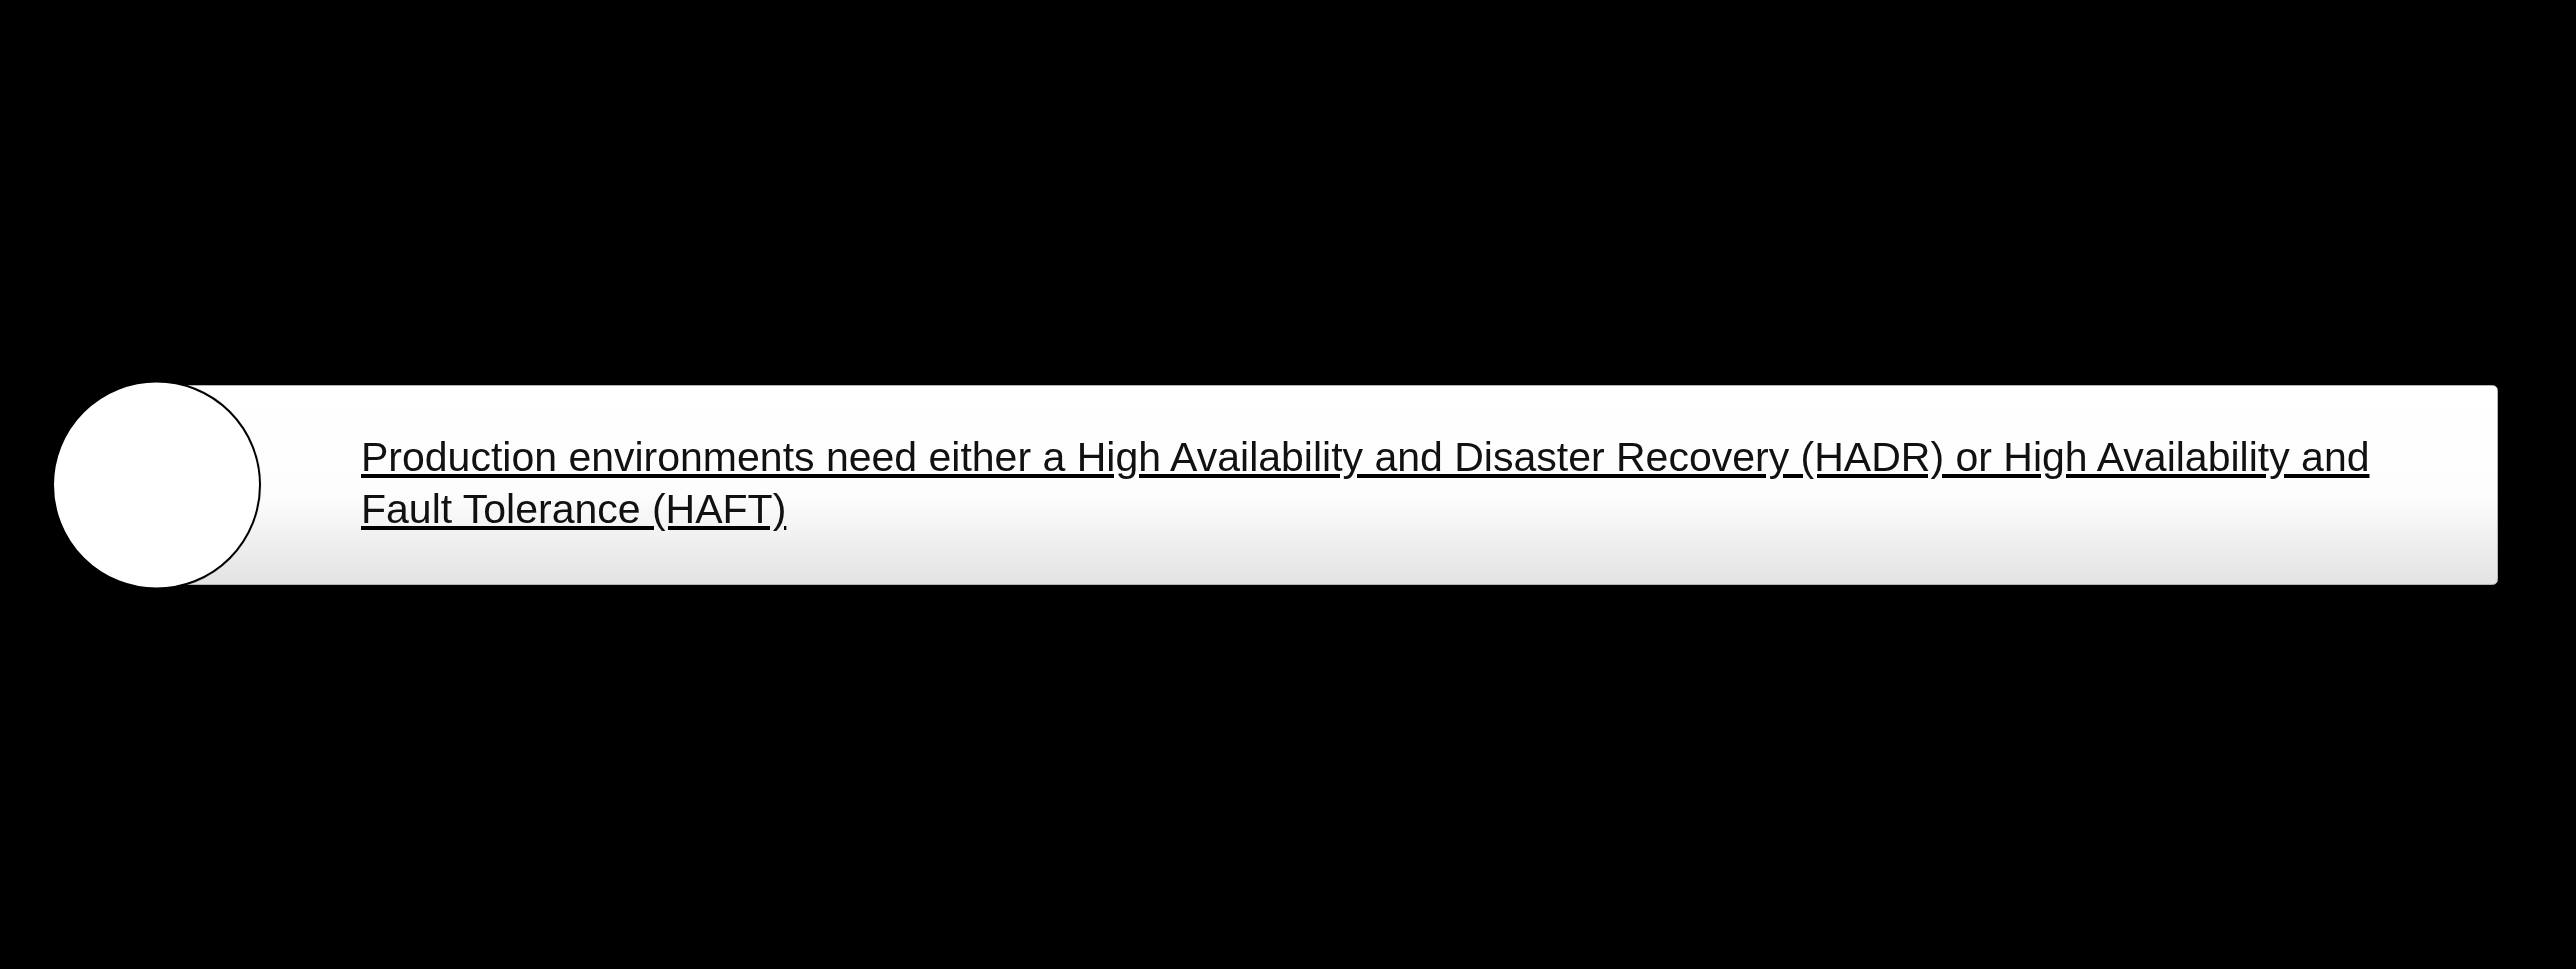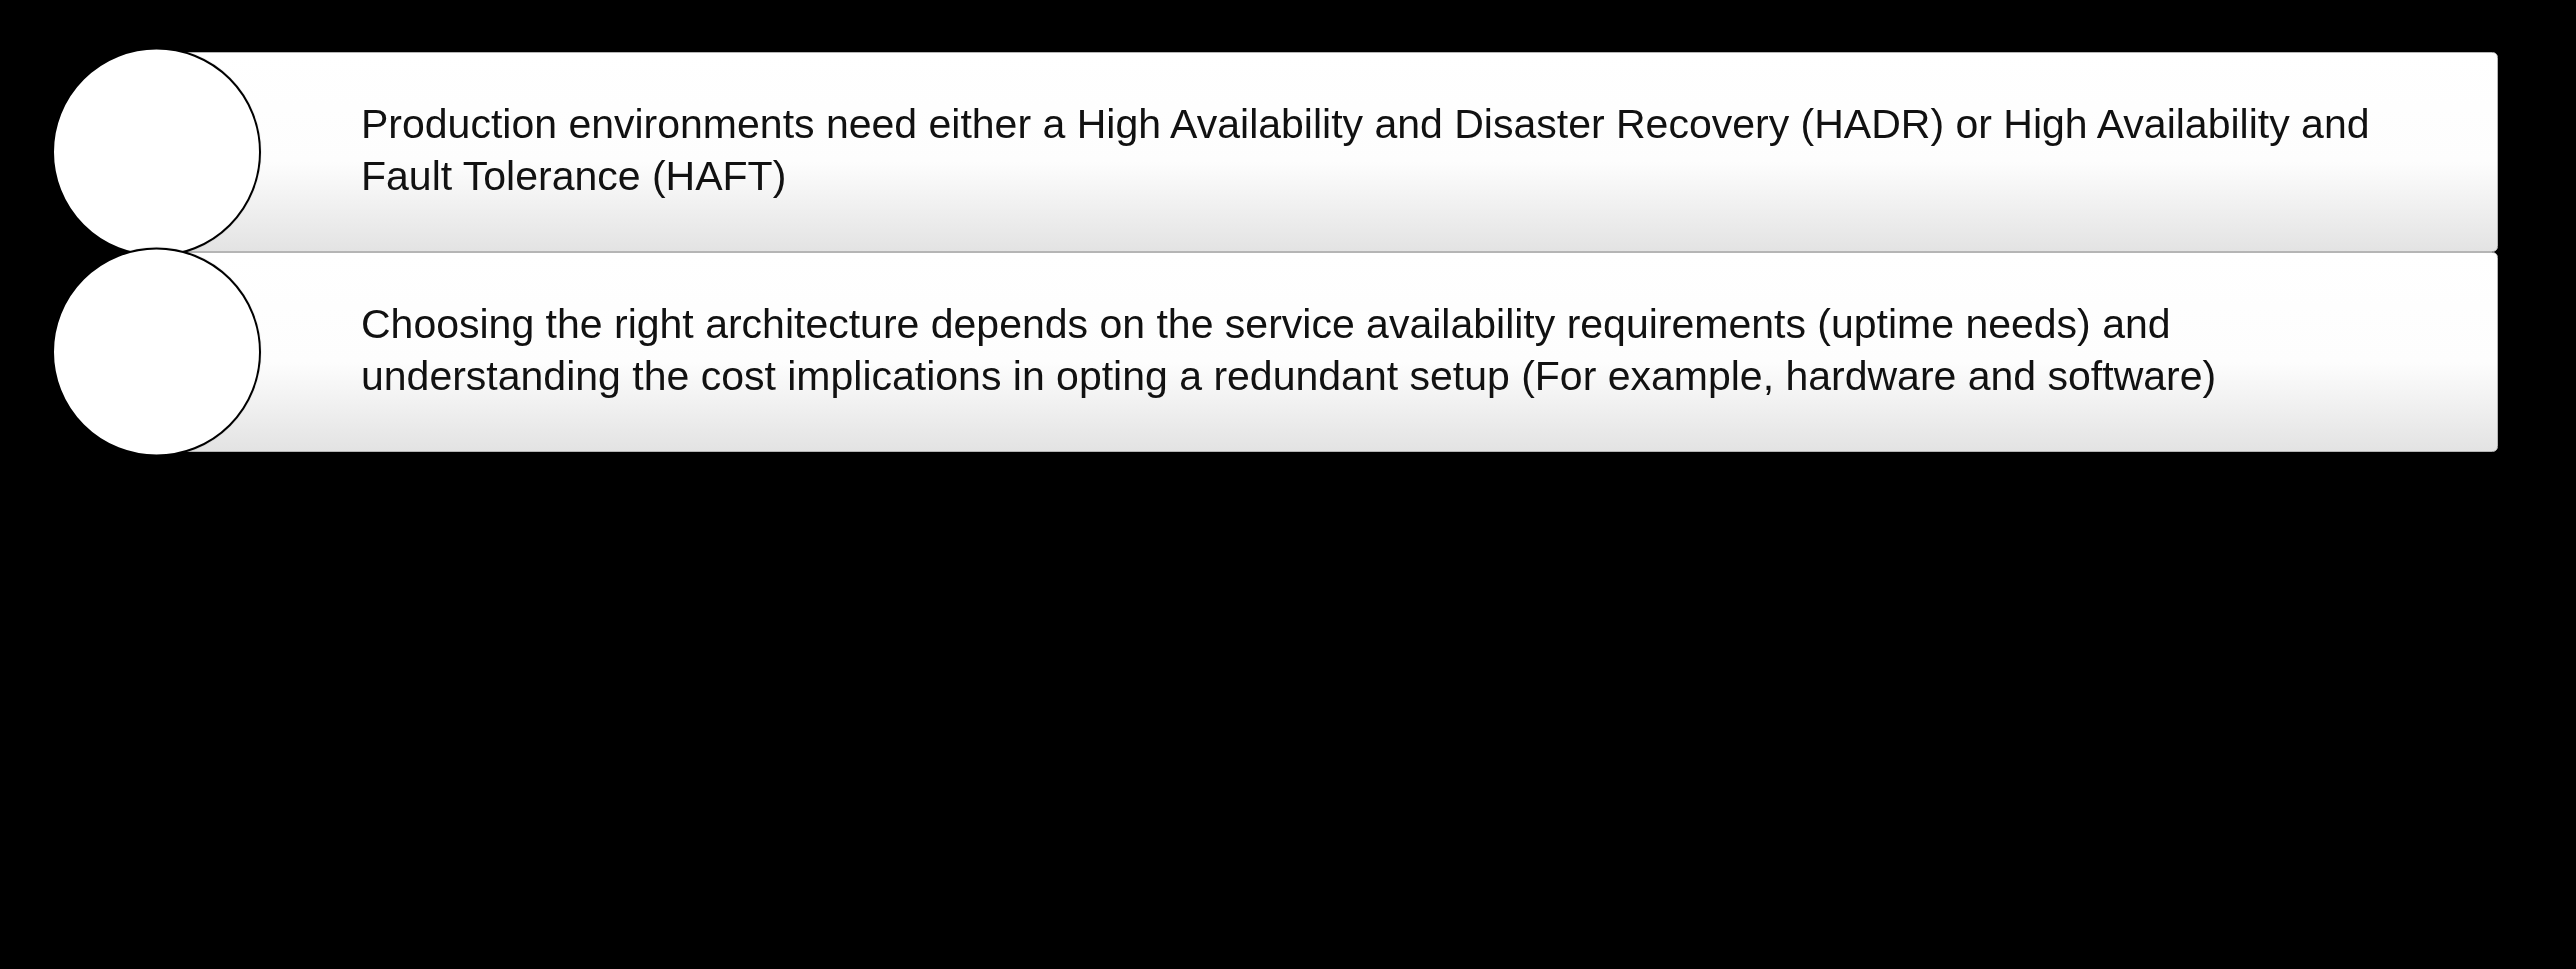--- a/index.html
+++ b/index.html
@@ -10,21 +10,22 @@
     font-family: "Segoe UI", "Helvetica Neue", Arial, sans-serif;
   }
   .stage {
     width: 2576px;
     height: 970px;
     background: #000;
     position: relative;
     padding: 52px 78px 52px 52px;
     display: flex;
     flex-direction: column;
-    justify-content: flex-start;
+    justify-content: center;
+    text-decoration: underline;
   }
   .row {
     position: relative;
     display: flex;
     align-items: center;
   }
   .bar {
     flex: 1;
     background: linear-gradient(to bottom, #ffffff 0%, #fdfdfd 55%, #e3e3e3 100%);
     border: 0.9px solid #b5b5b5;
@@ -63,21 +64,15 @@
 <div class="stage">
 
   <div class="row row1">
     <div class="circle"></div>
     <div class="bar">
       <div class="txt">Production environments need either a High Availability and Disaster Recovery (HADR) or High Availability and Fault Tolerance (HAFT)</div>
     </div>
   </div>
 
 
-  <div class="row row3">
-    <div class="circle"></div>
-    <div class="bar">
-      <div class="txt">Choosing the right architecture depends on the service availability requirements (uptime needs) and understanding the cost implications in opting a redundant setup (For example, hardware and software)</div>
-    </div>
-  </div>
 
 </div>
 
 
 </body></html>

